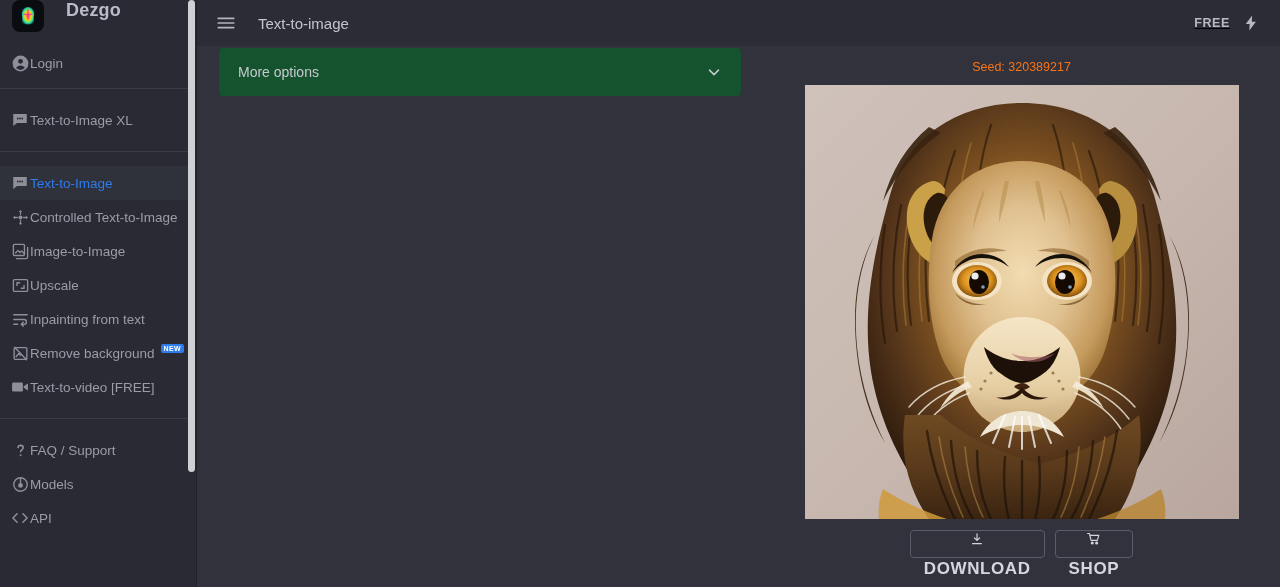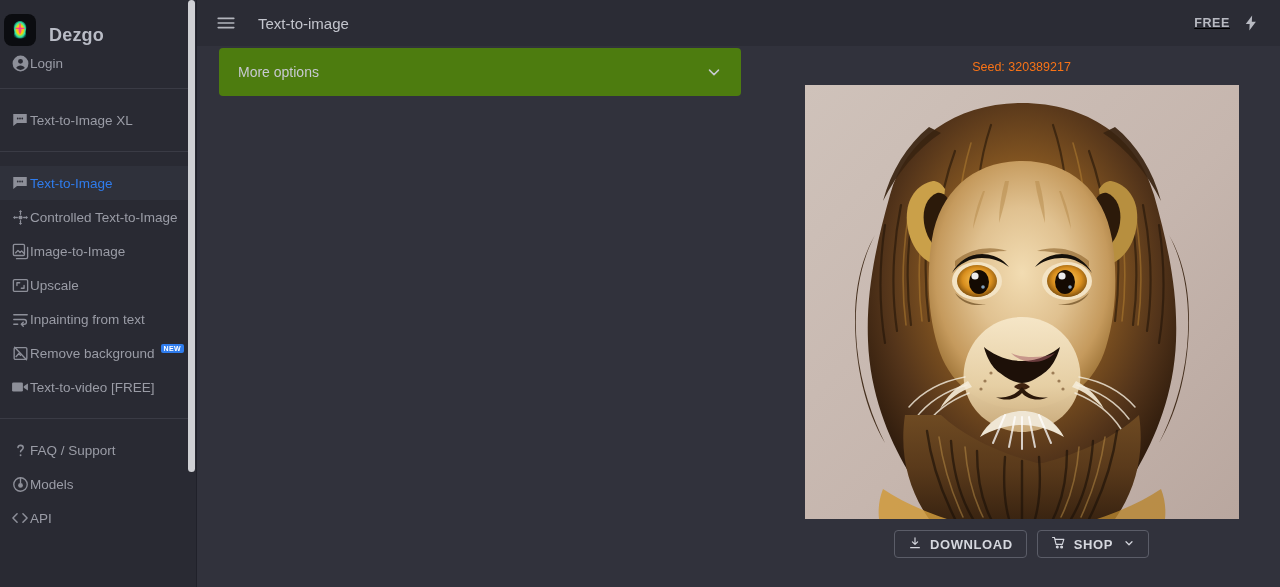--- a/index.html
+++ b/index.html
@@ -14,22 +14,22 @@
   
   .sidebar {
     width: 197px; height: 587px;
     background: #292a33;
     position: relative;
     flex: 0 0 197px;
     overflow: hidden;
   }
   .sb-scroll { width: 197px; height: 587px; position: relative; }
   .brand {
-    display: flex; align-items: flex-end;
-    height: 46px; padding-left: 4px; gap: 13px;
+    display: flex; align-items: flex-start;
+    height: 46px; padding-left: 12px; gap: 22px;
   }
   .logo-box {
     width: 32px; height: 32px; border-radius: 8px;
     background: #0b0c10;
     display: flex; align-items: center; justify-content: center;
     overflow: hidden; flex: 0 0 32px;
   }
   .brand-name {
     color: #b9bcc6; font-size: 18px; font-weight: bold;
     letter-spacing: .2px;
@@ -105,21 +105,21 @@
 
   .content {
     flex: 1 1 auto; position: relative;
     display: flex; padding: 0;
   }
 
   
   .left-col { width: 566px; flex: 0 0 566px; padding: 0 22px; }
   .more-options {
     margin-top: 2px; height: 48px;
-    background: #4d7c0f; border-radius: 4px;
+    background: #14532d; border-radius: 4px;
     display: flex; align-items: center;
     padding: 0 18px 0 19px;
     cursor: pointer;
   }
   .more-options .mo-label { color: #c7c9d1; font-size: 14px; }
   .chev-down { margin-left: auto; color: #c7c9d1; width: 18px; height: 18px; }
 
   
   .right-col {
     flex: 1 1 auto; display: flex; flex-direction: column; align-items: center;
@@ -133,23 +133,24 @@
     background: #c8b9b1;
   }
   .img-frame svg { display: block; width: 434px; height: 434px; }
 
   .btn-row { display: flex; gap: 10px; margin-top: 11px; }
   .btn {
     height: 28px; border: 1px solid #5b5d68; border-radius: 4px;
     background: transparent; color: #d5d7de;
     display: flex; align-items: center; gap: 8px;
     padding: 0 13px;
-    font-size: 13px; font-weight: bold; letter-spacing: .6px;
+    font-size: 17px; font-weight: bold; letter-spacing: .6px;
     cursor: pointer;
     font-family: "Liberation Sans", sans-serif;
+    flex-direction: column;
   }
   .btn svg { flex: 0 0 auto; }
   .btn .mini-chev { margin-left: 2px; }
 </style>
 </head>
 <body>
 
 <div class="app">
 
   <nav class="sidebar">

